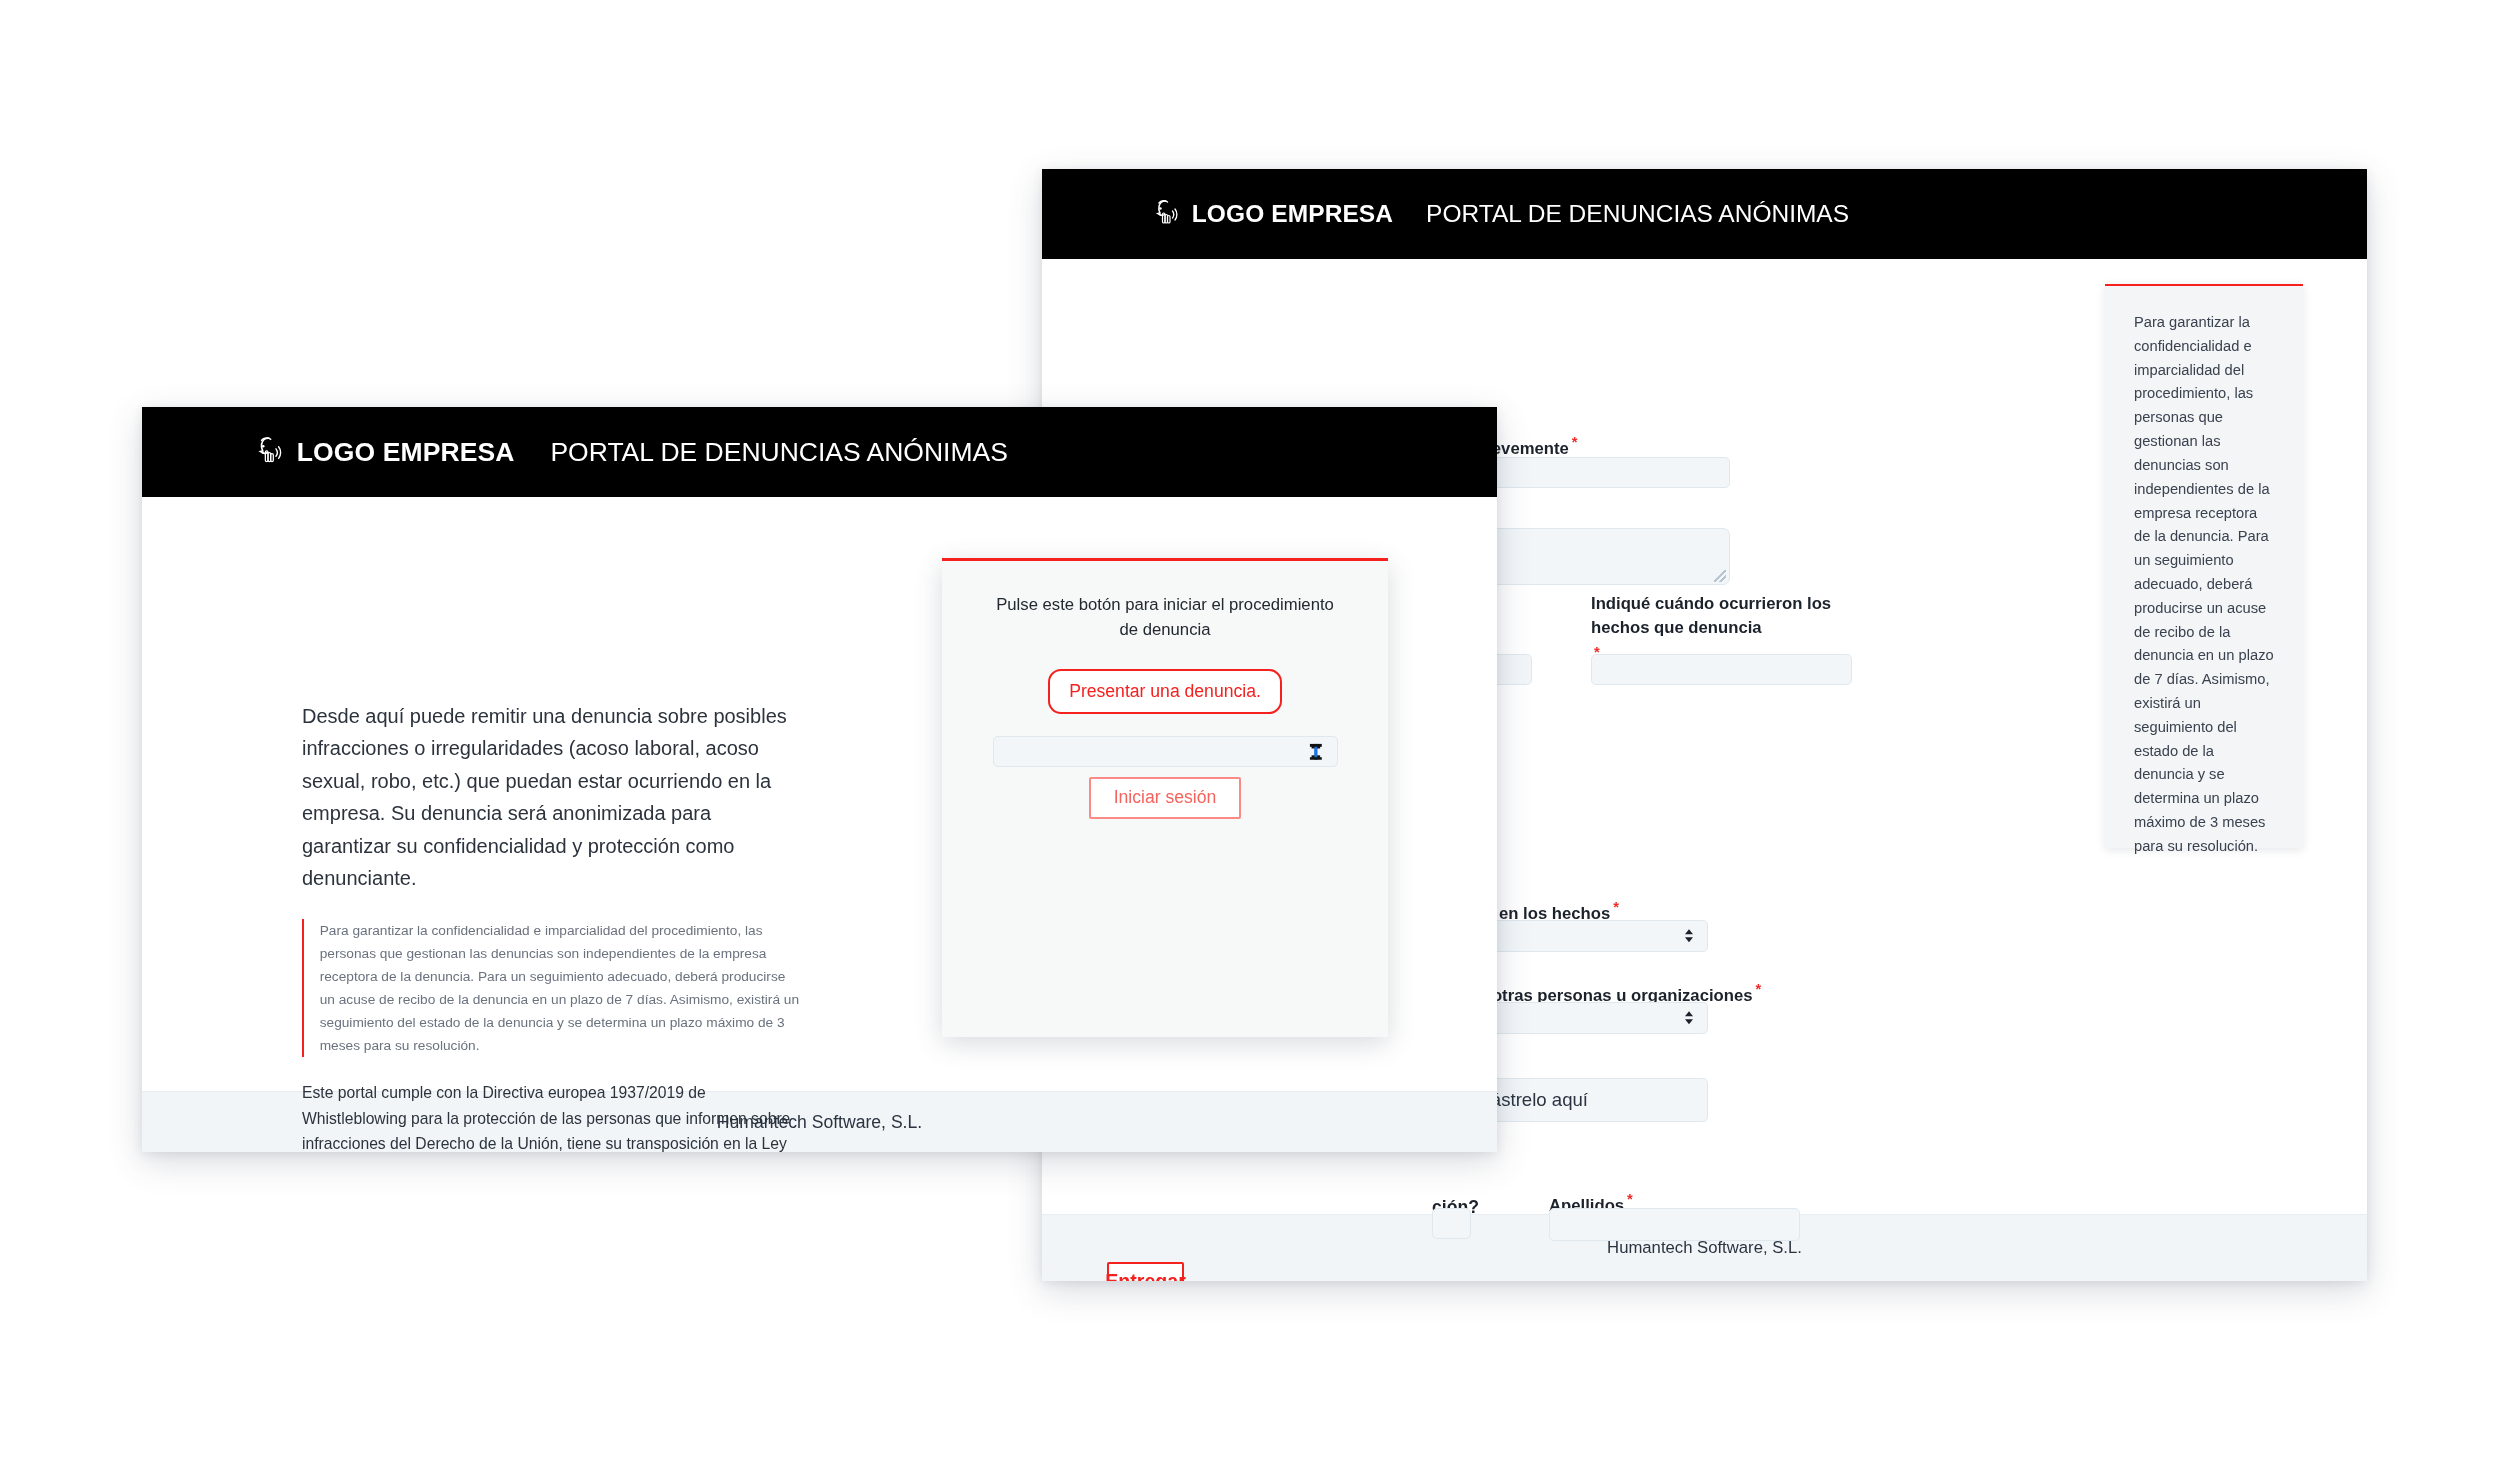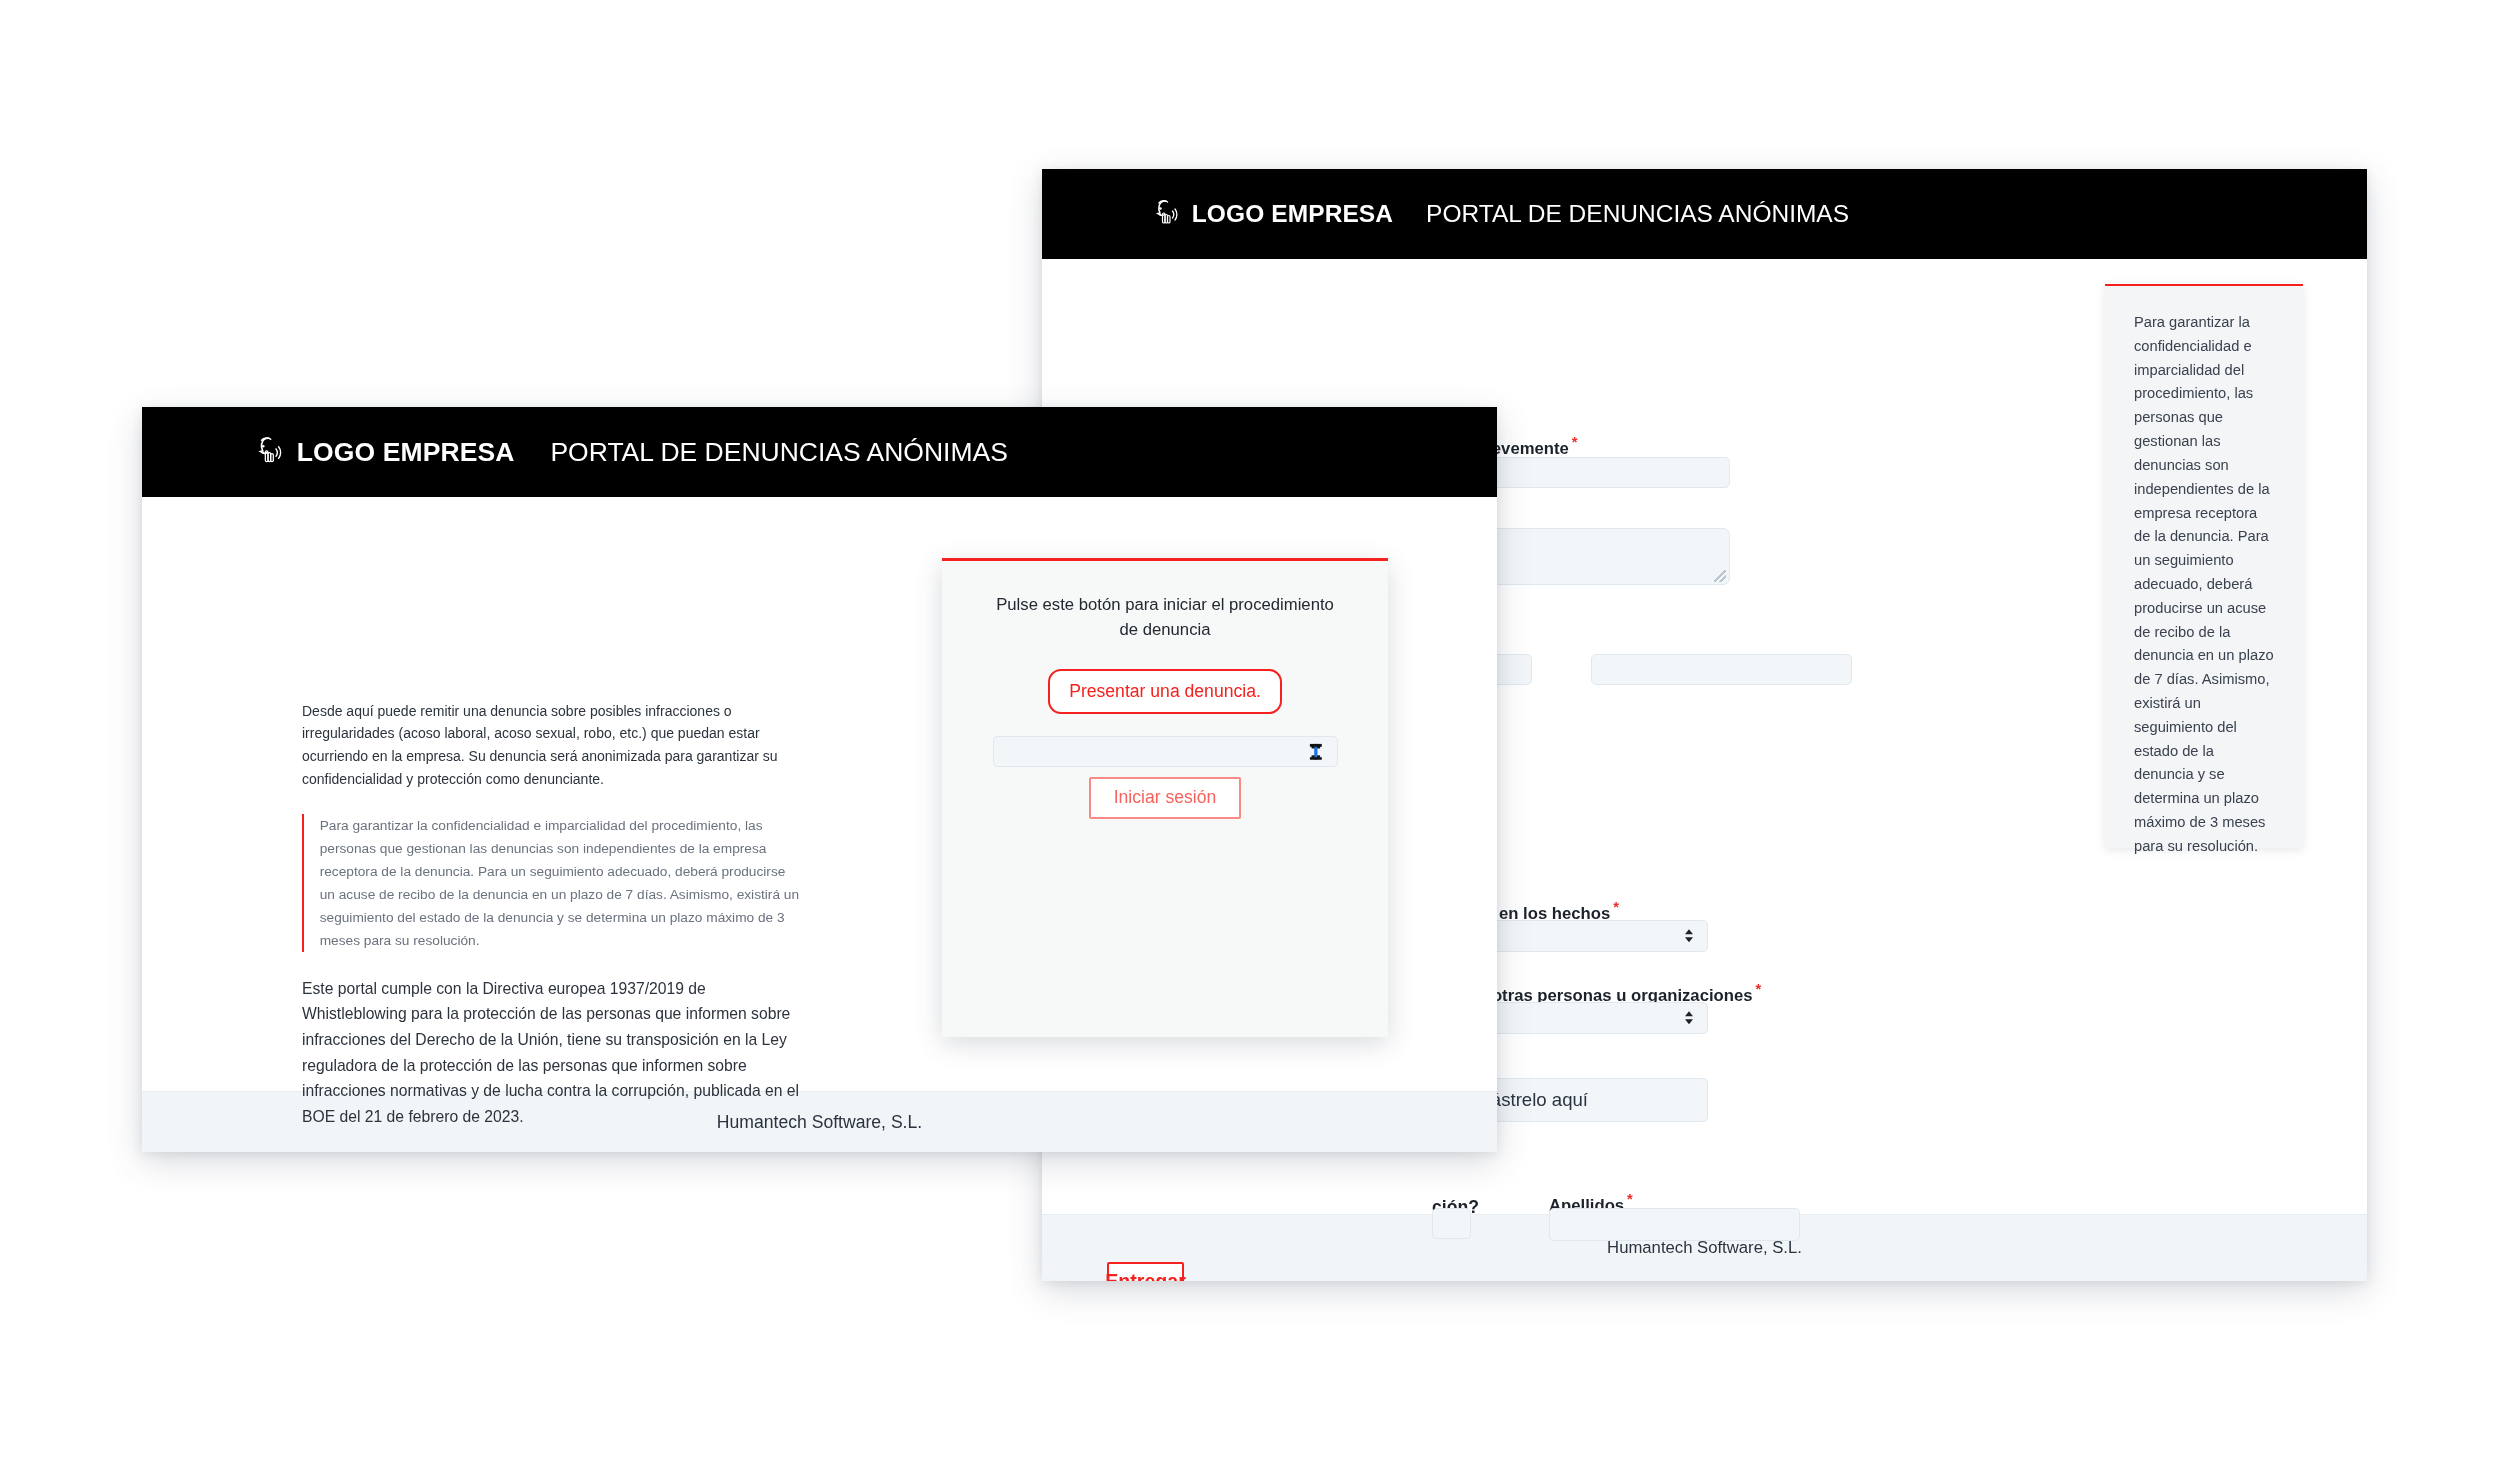--- a/index.html
+++ b/index.html
@@ -141,21 +141,21 @@
   .intro {
     position: absolute;
     left: 160px; top: 177px; width: 498px;
   }
   .intro h1 {
     font-size: 22.5px; font-weight: 400; color: #f4524a;
     line-height: 1.42; letter-spacing: 0.2px;
   }
   .intro .p1 {
     margin-top: 25.5px;
-    font-size: 14px; line-height: 1.63; color: #2c333d;
+    font-size: 20px; line-height: 1.63; color: #2c333d;
   }
   .quote {
     margin-top: 23.5px;
     border-left: 2.9px solid #f4211e;
     padding-left: 15.7px;
   }
   .quote p {
     font-size: 13.7px; line-height: 1.68; color: #6a727e;
   }
   .intro .p2 {
@@ -248,20 +248,24 @@
 
       <div class="bk-label" style="left:154px; top:173px;">
         <span>Describa el motivo de su denuncia brevemente</span><span class="req">*</span>
       </div>
       <div class="bk-input" style="left:154px; top:198px; width:534px; height:31px;"></div>
 
       <div class="bk-textarea" style="left:154px; top:269px; width:534px; height:57px;">
         <span class="grip"></span>
       </div>
 
+      <div class="bk-label" style="left:549px; top:333px; width:257px;">
+        <span>Indiqué cuándo ocurrieron los hechos que denuncia</span>
+        <div style="margin-top:2px;"><span class="req">*</span></div>
+      </div>
       <div class="bk-input" style="left:549px; top:395px; width:261px; height:31px;"></div>
       <div class="bk-input" style="left:431px; top:395px; width:59px; height:31px;"></div>
 
       <div class="bk-label" style="left:457px; top:638px;">
         <span>en los hechos</span><span class="req">*</span>
       </div>
       <div class="bk-select" style="left:392px; top:661px; width:274px; height:32px;">
         <span class="chev">
             <i class="up"></i>
             <i class="down"></i>

